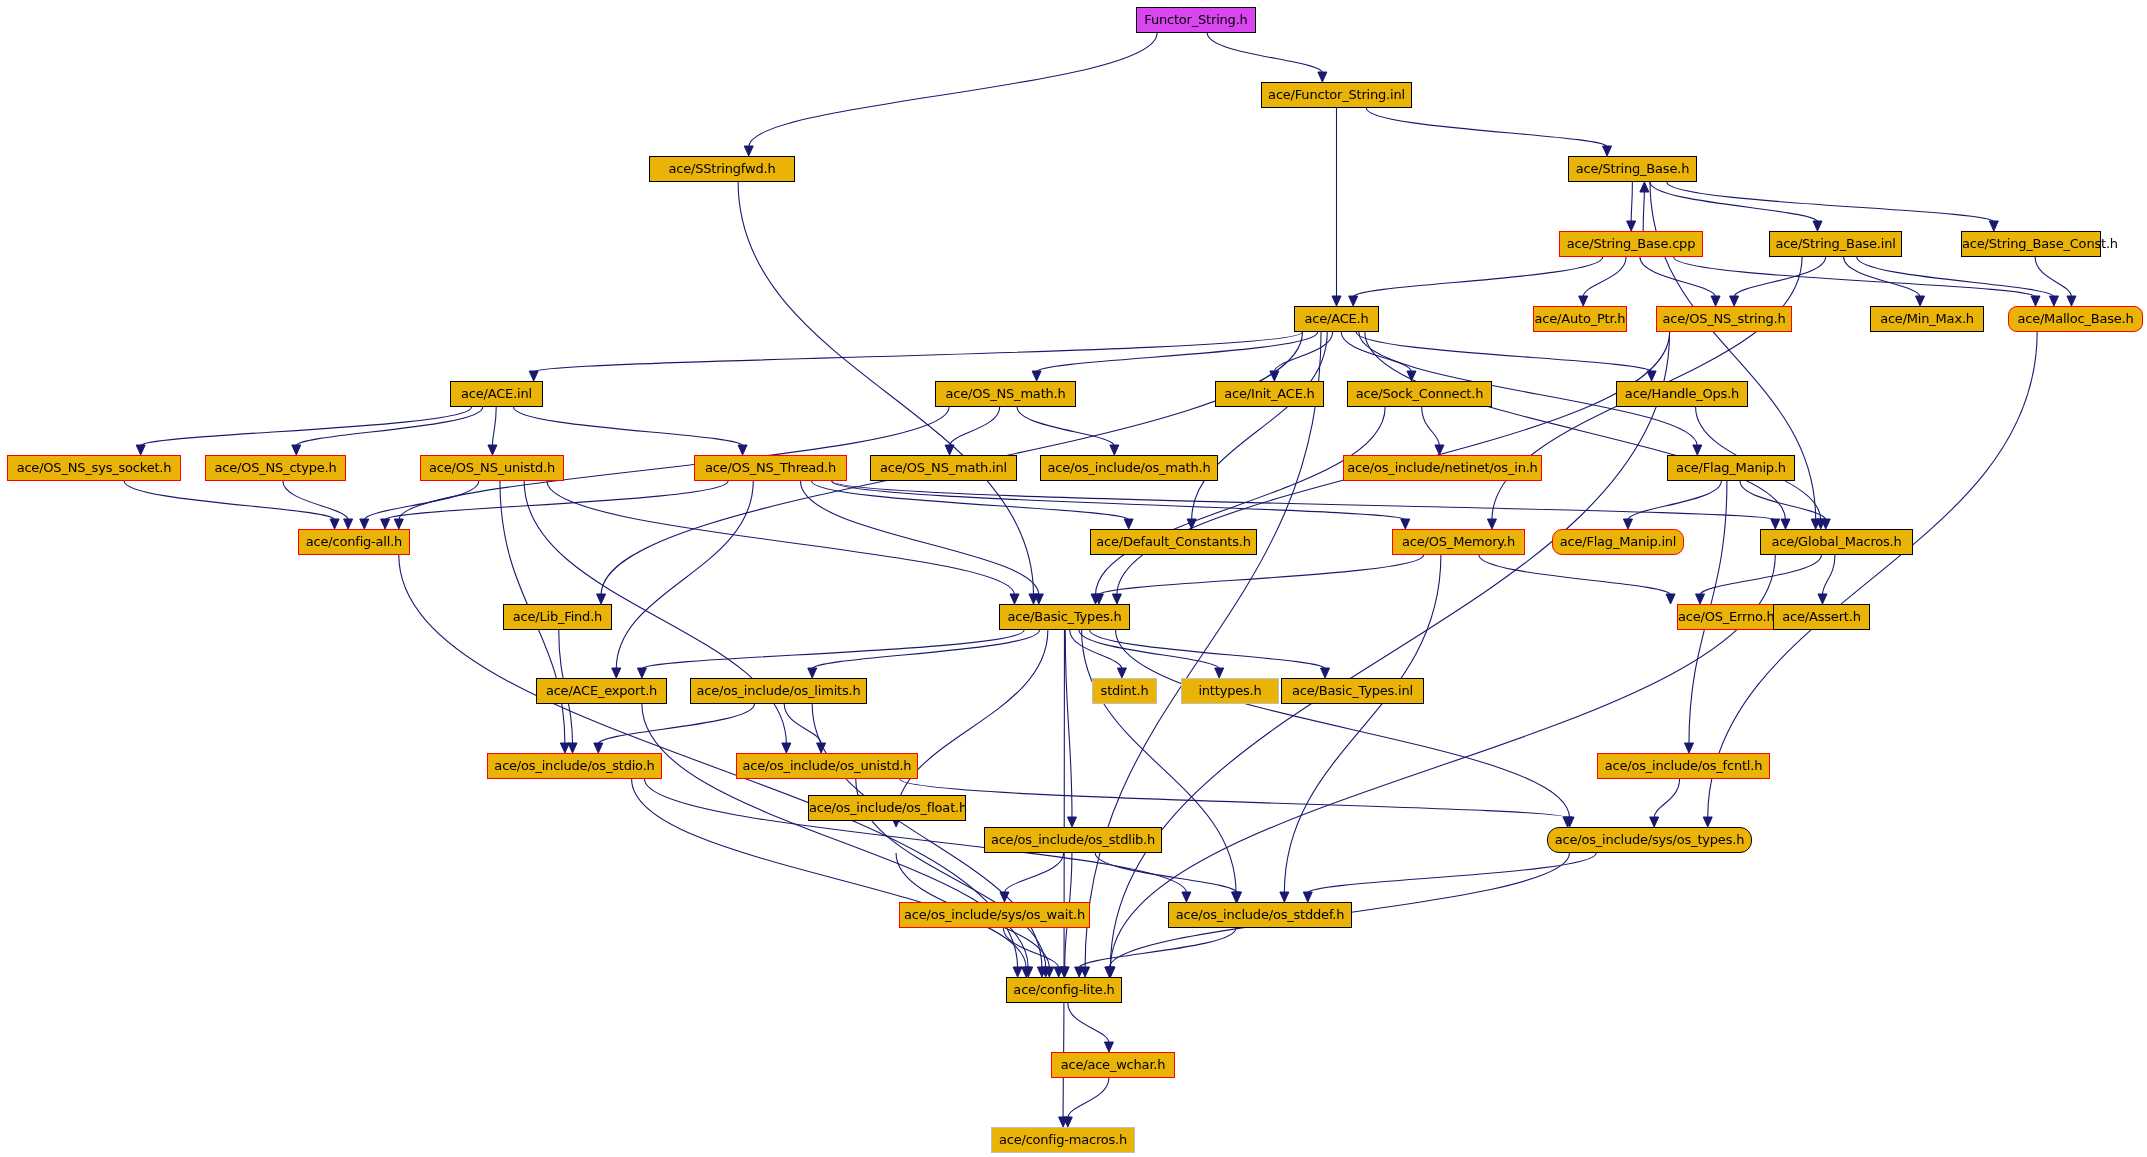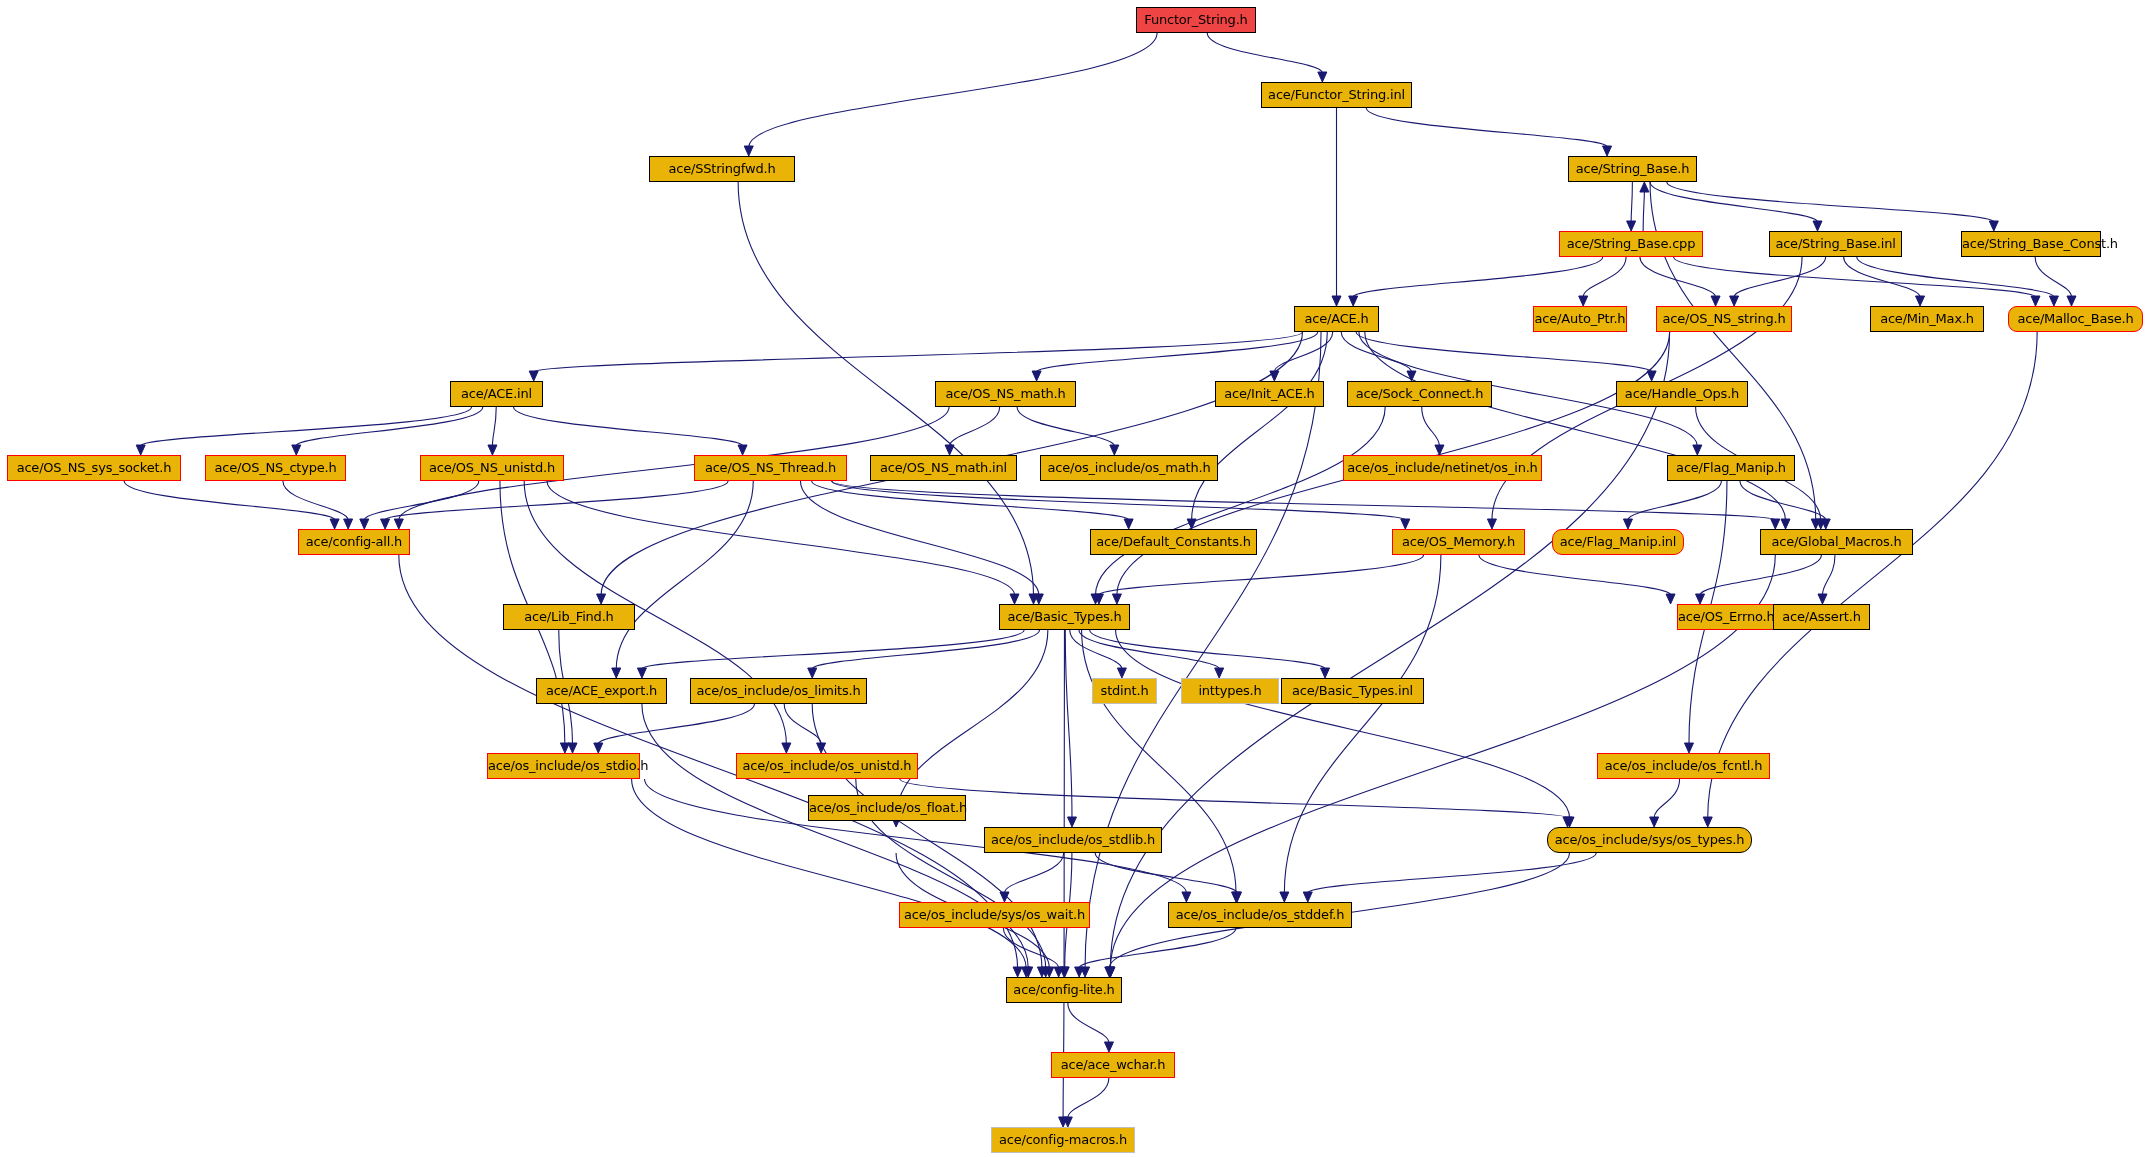--- a/index.html
+++ b/index.html
@@ -3,21 +3,21 @@
 <meta charset="utf-8">
 <style>
   html, body { margin: 0; padding: 0; background: #ffffff; }
   body { width: 2147px; height: 1157px; position: relative; overflow: hidden;
          font-family: "DejaVu Sans", sans-serif; }
   #graph { position: absolute; left: 0; top: 0; width: 2147px; height: 1157px; }
   .node { position: absolute; box-sizing: border-box; height: 26px;
           border: 1.5px solid #000000; background: #eab308;
           font-size: 13px; line-height: 23px; text-align: center; color: #000000;
           white-space: nowrap; letter-spacing: -0.2px; cursor: pointer; }
-  .node.root { background: #ef4444; cursor: default; }
+  .node.root { background: #d946ef; cursor: default; }
   .node.red { border-color: #ff0000; }
   .node.grey { border-color: #bfbfbf; color: #000000; cursor: default; }
   svg .edge { fill: none; stroke: #191970; stroke-width: 1.1; }
   svg .arrow { fill: #191970; stroke: #191970; stroke-width: 1; }
 </style>
 </head>
 <body>
 
 <svg id="graph" xmlns="http://www.w3.org/2000/svg" width="2147" height="1157">
   <g id="edges">
@@ -237,30 +237,30 @@
     <div class="node red" style="left: 694px; top: 455px; width: 153px;">ace/OS_NS_Thread.h</div>
     <div class="node" style="left: 870px; top: 455px; width: 147px;">ace/OS_NS_math.inl</div>
     <div class="node" style="left: 1040px; top: 455px; width: 178px;">ace/os_include/os_math.h</div>
     <div class="node red" style="left: 1343px; top: 455px; width: 199px;">ace/os_include/netinet/os_in.h</div>
     <div class="node" style="left: 1667px; top: 455px; width: 128px;">ace/Flag_Manip.h</div>
     <div class="node red" style="left: 298px; top: 529px; width: 112px;">ace/config-all.h</div>
     <div class="node" style="left: 1090px; top: 529px; width: 167px;">ace/Default_Constants.h</div>
     <div class="node red" style="left: 1392px; top: 529px; width: 133px;">ace/OS_Memory.h</div>
     <div class="node red" style="left: 1552px; top: 529px; width: 132px; border-radius: 10px;">ace/Flag_Manip.inl</div>
     <div class="node" style="left: 1760px; top: 529px; width: 153px;">ace/Global_Macros.h</div>
-    <div class="node" style="left: 503px; top: 604px; width: 132px;">ace/Lib_Find.h</div>
+    <div class="node" style="left: 503px; top: 604px; width: 109px;">ace/Lib_Find.h</div>
     <div class="node" style="left: 999px; top: 604px; width: 131px;">ace/Basic_Types.h</div>
     <div class="node red" style="left: 1630px; top: 604px; width: 97px; margin-left: 47px;">ace/OS_Errno.h</div>
     <div class="node" style="left: 1773px; top: 604px; width: 97px;">ace/Assert.h</div>
     <div class="node" style="left: 536px; top: 678px; width: 131px;">ace/ACE_export.h</div>
     <div class="node" style="left: 690px; top: 678px; width: 177px;">ace/os_include/os_limits.h</div>
     <div class="node grey" style="left: 1092px; top: 678px; width: 65px;">stdint.h</div>
     <div class="node grey" style="left: 1181px; top: 678px; width: 98px;">inttypes.h</div>
     <div class="node" style="left: 1281px; top: 678px; width: 143px;">ace/Basic_Types.inl</div>
-    <div class="node red" style="left: 487px; top: 753px; width: 153px;">ace/os_include/os_stdio.h</div>
+    <div class="node red" style="left: 487px; top: 753px; width: 175px;">ace/os_include/os_stdio.h</div>
     <div class="node red" style="left: 736px; top: 753px; width: 182px;">ace/os_include/os_unistd.h</div>
     <div class="node red" style="left: 1597px; top: 753px; width: 173px;">ace/os_include/os_fcntl.h</div>
     <div class="node" style="left: 787px; top: 795px; width: 158px; margin-left: 21px;">ace/os_include/os_float.h</div>
     <div class="node" style="left: 984px; top: 827px; width: 178px;">ace/os_include/os_stdlib.h</div>
     <div class="node" style="left: 1547px; top: 827px; width: 205px; border-radius: 12px;">ace/os_include/sys/os_types.h</div>
     <div class="node red" style="left: 899px; top: 902px; width: 191px;">ace/os_include/sys/os_wait.h</div>
     <div class="node" style="left: 1168px; top: 902px; width: 184px;">ace/os_include/os_stddef.h</div>
     <div class="node" style="left: 1006px; top: 977px; width: 116px;">ace/config-lite.h</div>
     <div class="node red" style="left: 1051px; top: 1052px; width: 124px;">ace/ace_wchar.h</div>
     <div class="node grey" style="left: 991px; top: 1127px; width: 144px;">ace/config-macros.h</div>

